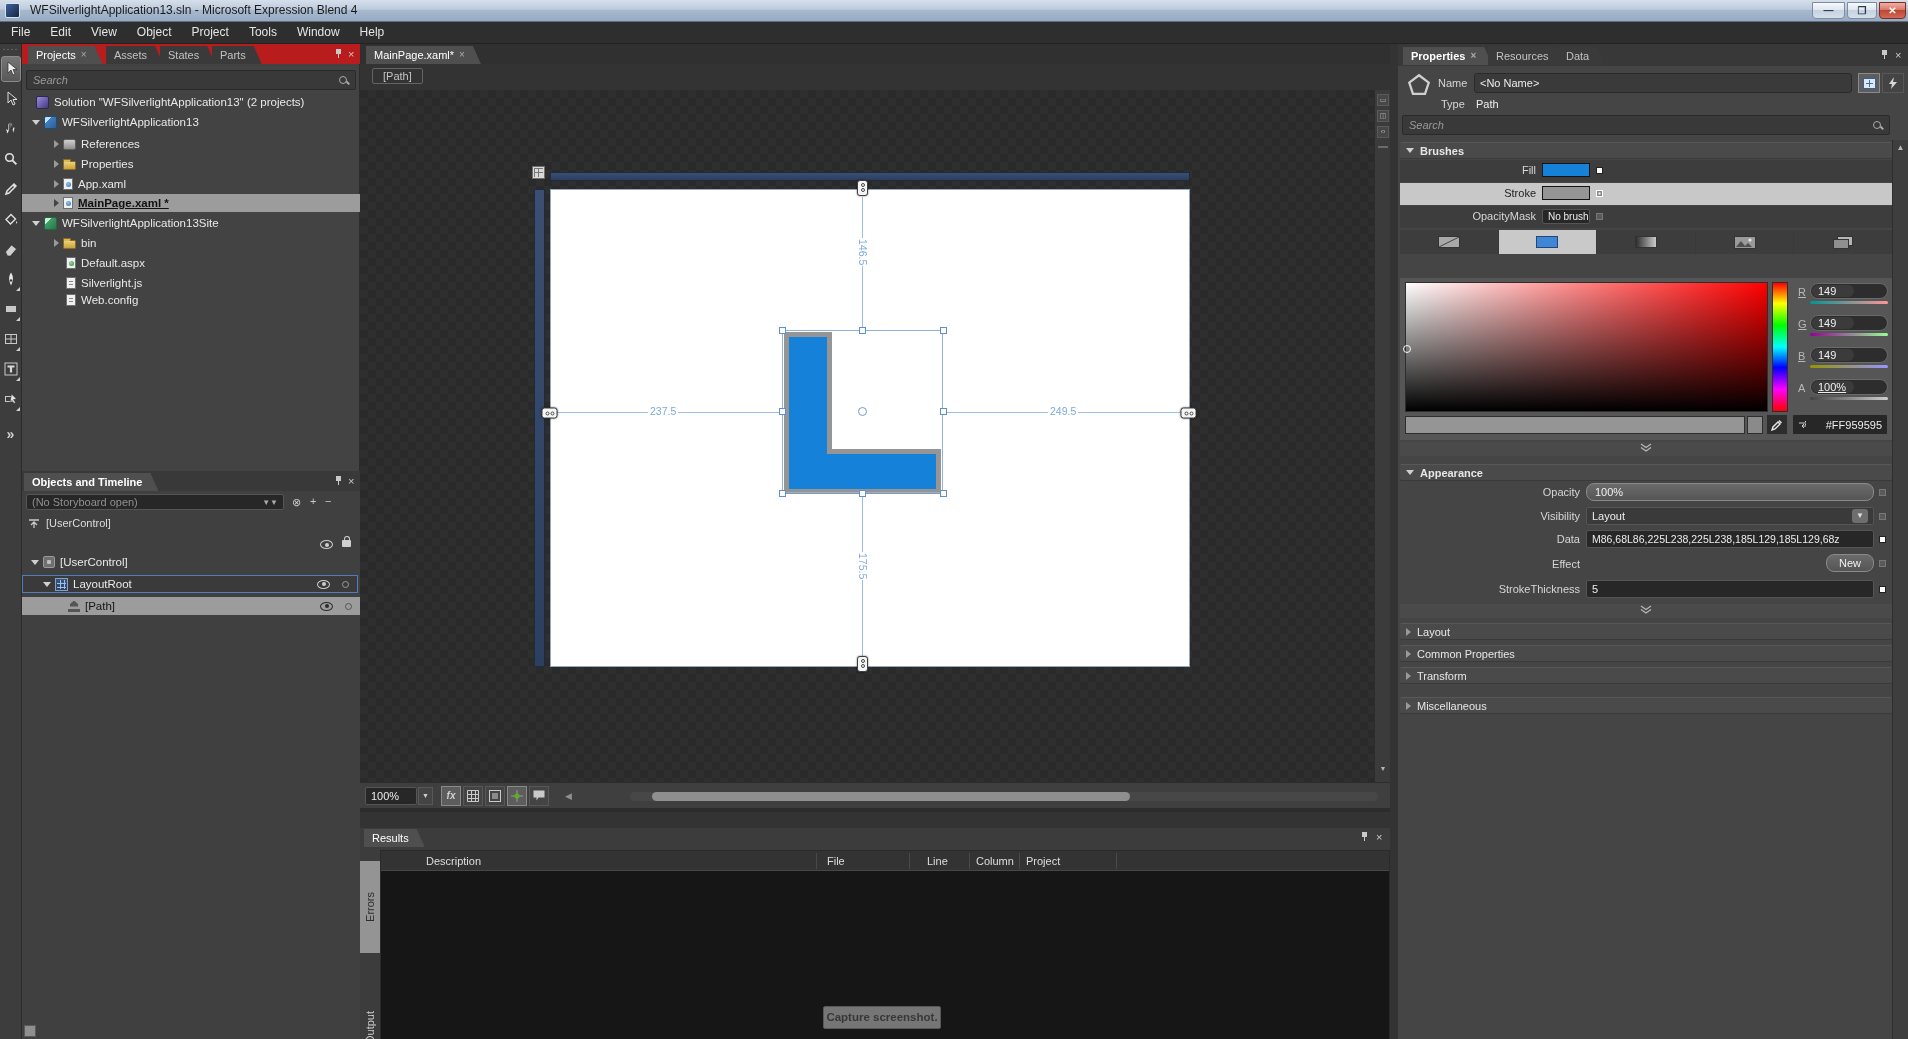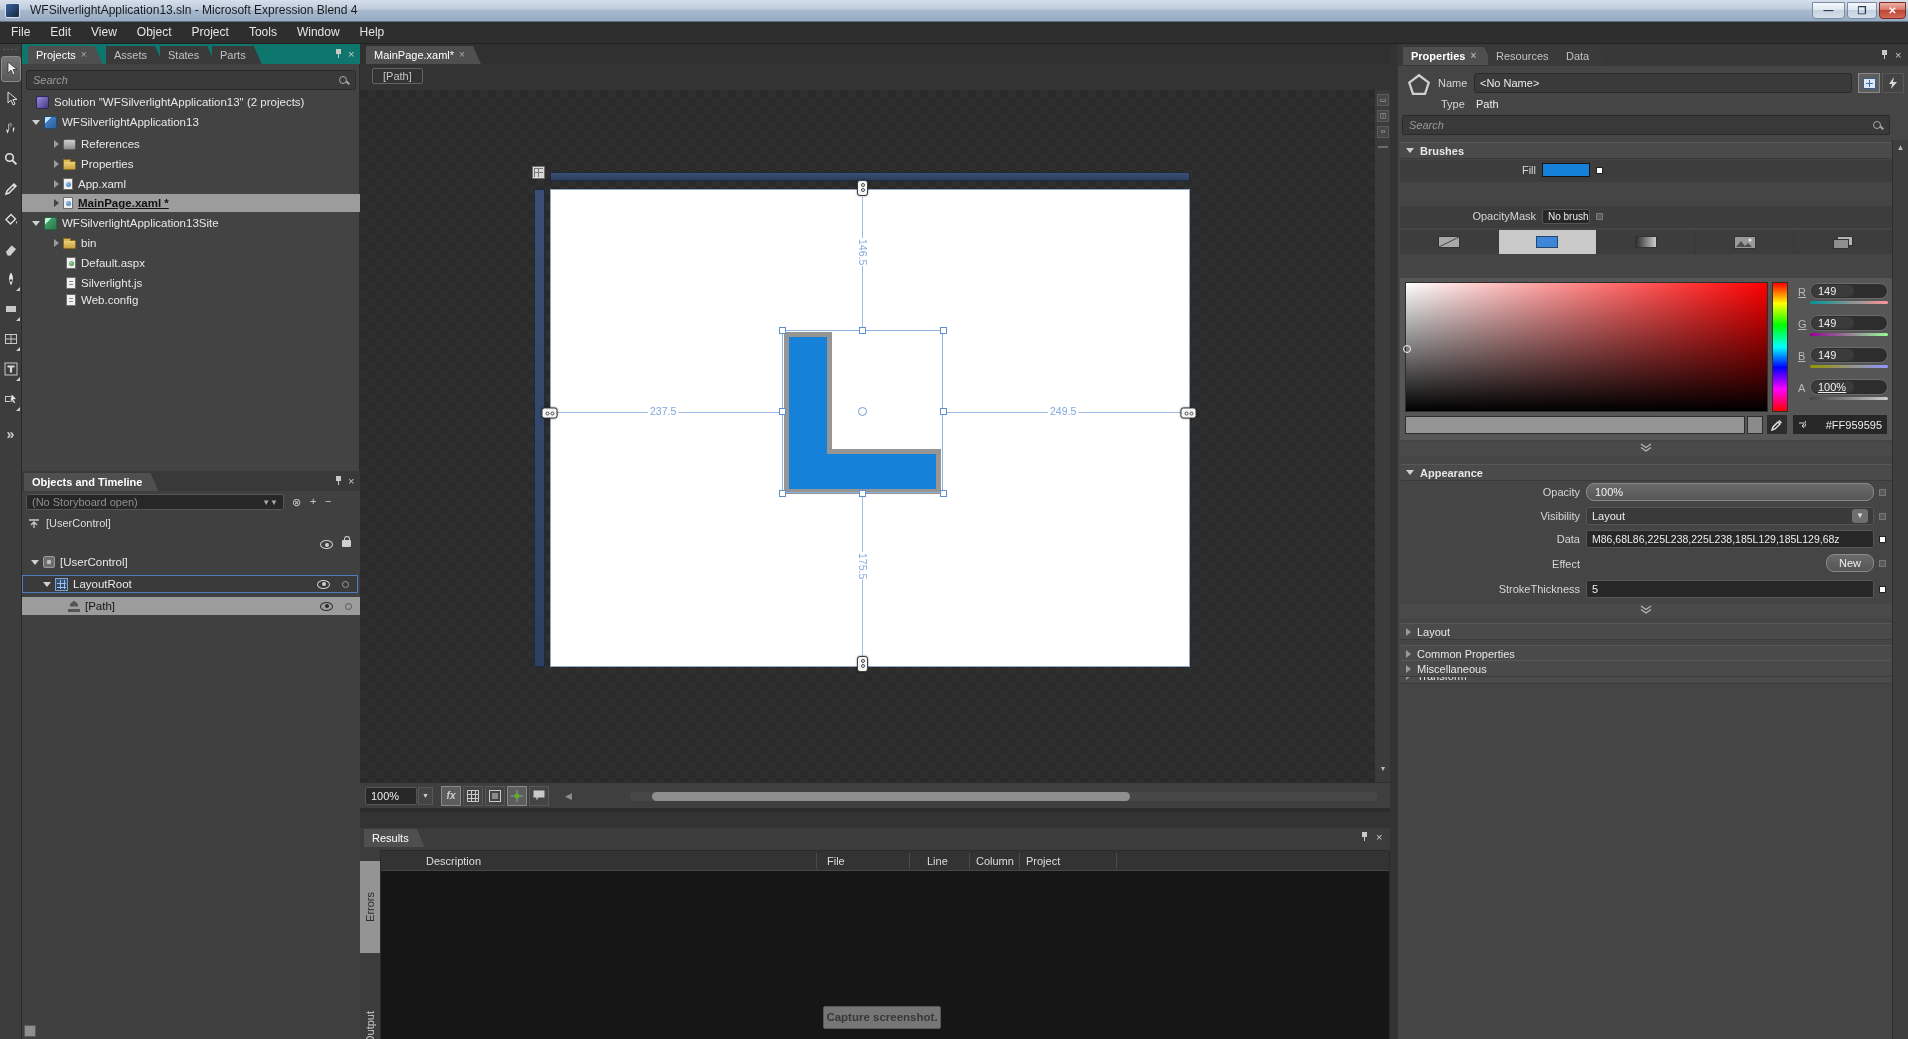--- a/index.html
+++ b/index.html
@@ -213,21 +213,21 @@
       <svg viewBox="0 0 16 16">
         <rect x="2.5" y="5.5" width="7" height="5" fill="none" stroke="#c9c9c9"></rect>
         <path d="M8.5 3l5 5-3 .5 2 3-1.5 1-2-3-2 2z" fill="#e8e8e8" stroke="#2a2a2a" stroke-width=".5"></path>
       </svg>
     </div>
   <div class="more">»</div>
 </div>
 
 <div class="a panel" style="left:22px;top:44px;width:338px;height:995px;border-right:1px solid #2c2c2c">
 
-  <div class="a" style="left:0;top:0;width:338px;height:20px;background:#0f766e">
+  <div class="a" style="left:0;top:0;width:338px;height:20px;background:#b91c1c">
     <div class="ptab on a" style="left:6px;top:2px">
         <span>Projects</span>
         <span class="x">×</span>
       </div>
     <div class="ptab a" style="left:84px;top:2px">
         <span>Assets</span>
       </div>
     <div class="ptab a" style="left:138px;top:2px">
         <span>States</span>
       </div>
@@ -531,20 +531,25 @@
 
   <div class="secthdr" style="top:98px">
     <span class="arr down"></span>
     <b>Brushes</b>
   </div>
   <div class="a" style="left:2px;top:116px;width:492px;height:22px;background:#3d3d3d">
     <span class="prow-lbl" style="left:0;top:4px;width:136px">Fill</span>
     <div class="swatch" style="left:142px;top:3px;background:#1581d8"></div>
     <div class="marker set" style="left:196px;top:7px"></div>
   </div>
+  <div class="a" style="left:2px;top:139px;width:492px;height:22px;background:#c8c8c8;color:#222">
+    <span class="prow-lbl" style="left:0;top:4px;width:136px;color:#222">Stroke</span>
+    <div class="swatch" style="left:142px;top:3px;background:#959595"></div>
+    <div class="marker outline" style="left:196px;top:7px;border-color:#fff;background:#fff;box-shadow:inset 0 0 0 1.5px #888"></div>
+  </div>
   <div class="a" style="left:2px;top:162px;width:492px;height:22px;background:#3d3d3d">
     <span class="prow-lbl" style="left:0;top:4px;width:136px">OpacityMask</span>
     <div class="a darkfield" style="left:142px;top:3px;width:48px;height:15px;font-size:10px">
         <span>No brush</span>
       </div>
     <div class="marker dim" style="left:196px;top:7px"></div>
   </div>
 
   <div class="a" style="left:2px;top:186px;width:492px;height:24px;background:#3d3d3d;display:flex">
     <div class="brushbtn">
@@ -671,17 +676,17 @@
       <span>Layout</span>
   </div>
   <div class="secthdr" style="top:601px">
     <span class="arr right"></span>
       <span>Common Properties</span>
   </div>
   <div class="secthdr" style="top:623px">
     <span class="arr right"></span>
       <span>Transform</span>
   </div>
-  <div class="secthdr" style="top:616px">
+  <div class="secthdr" style="top:653px">
     <span class="arr right"></span>
       <span>Miscellaneous</span>
   </div>
 </div>
 
 </body></html>

